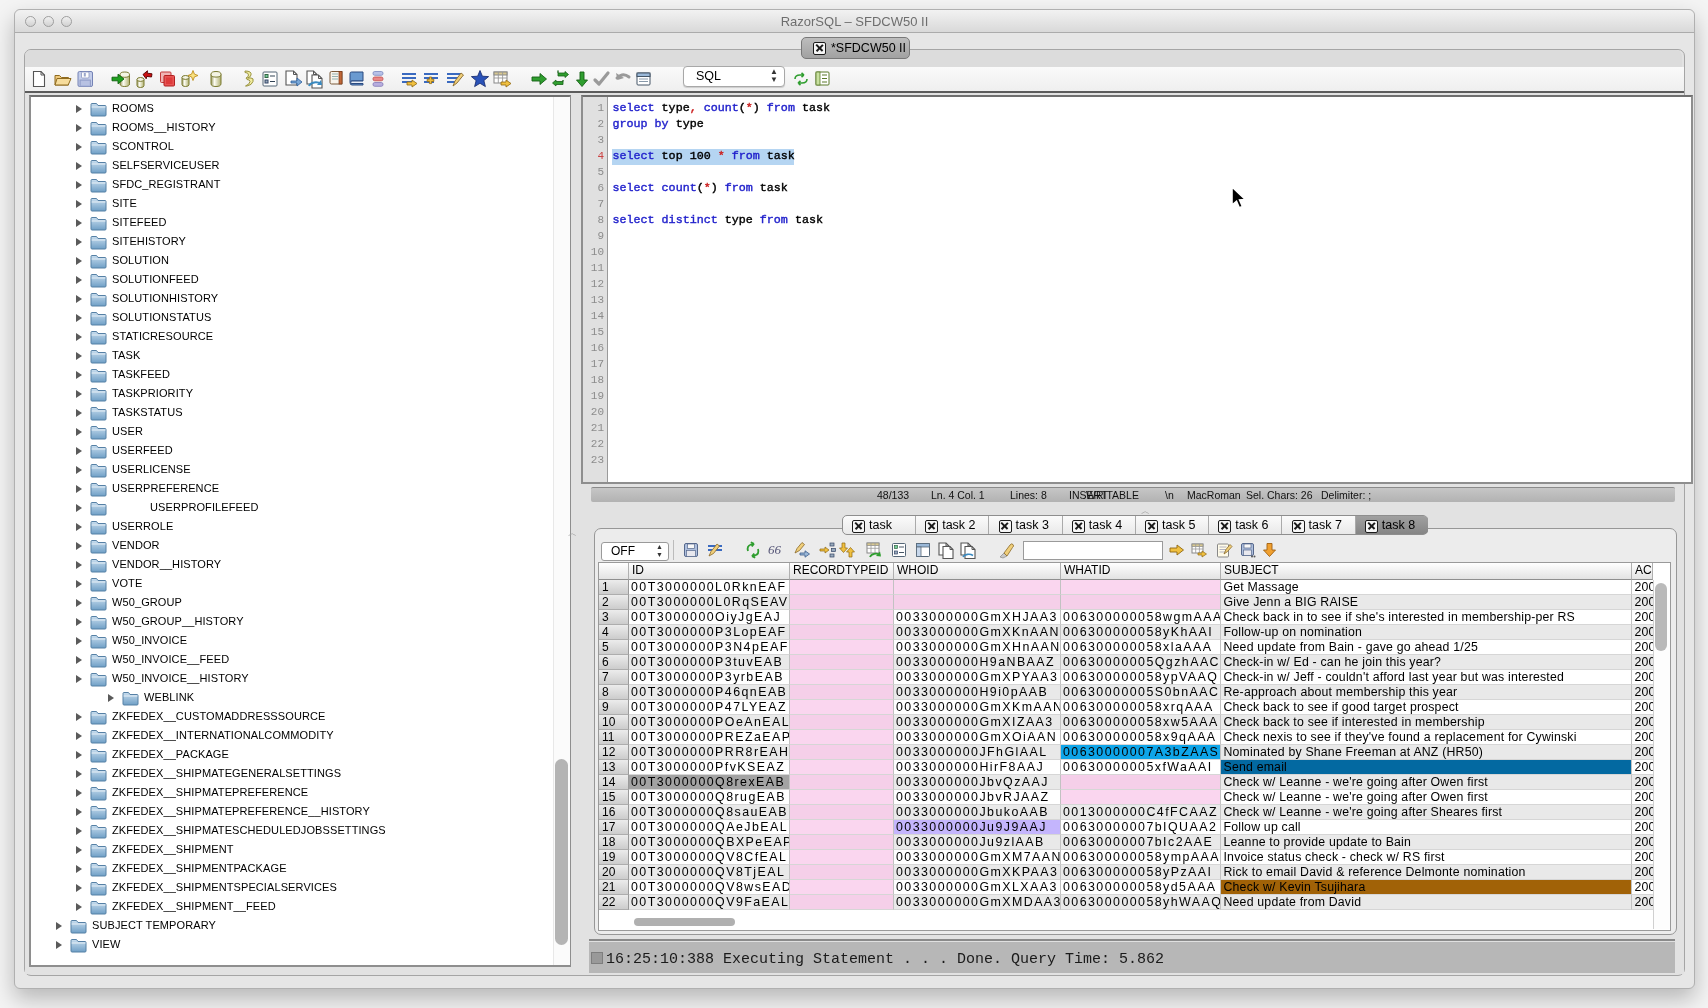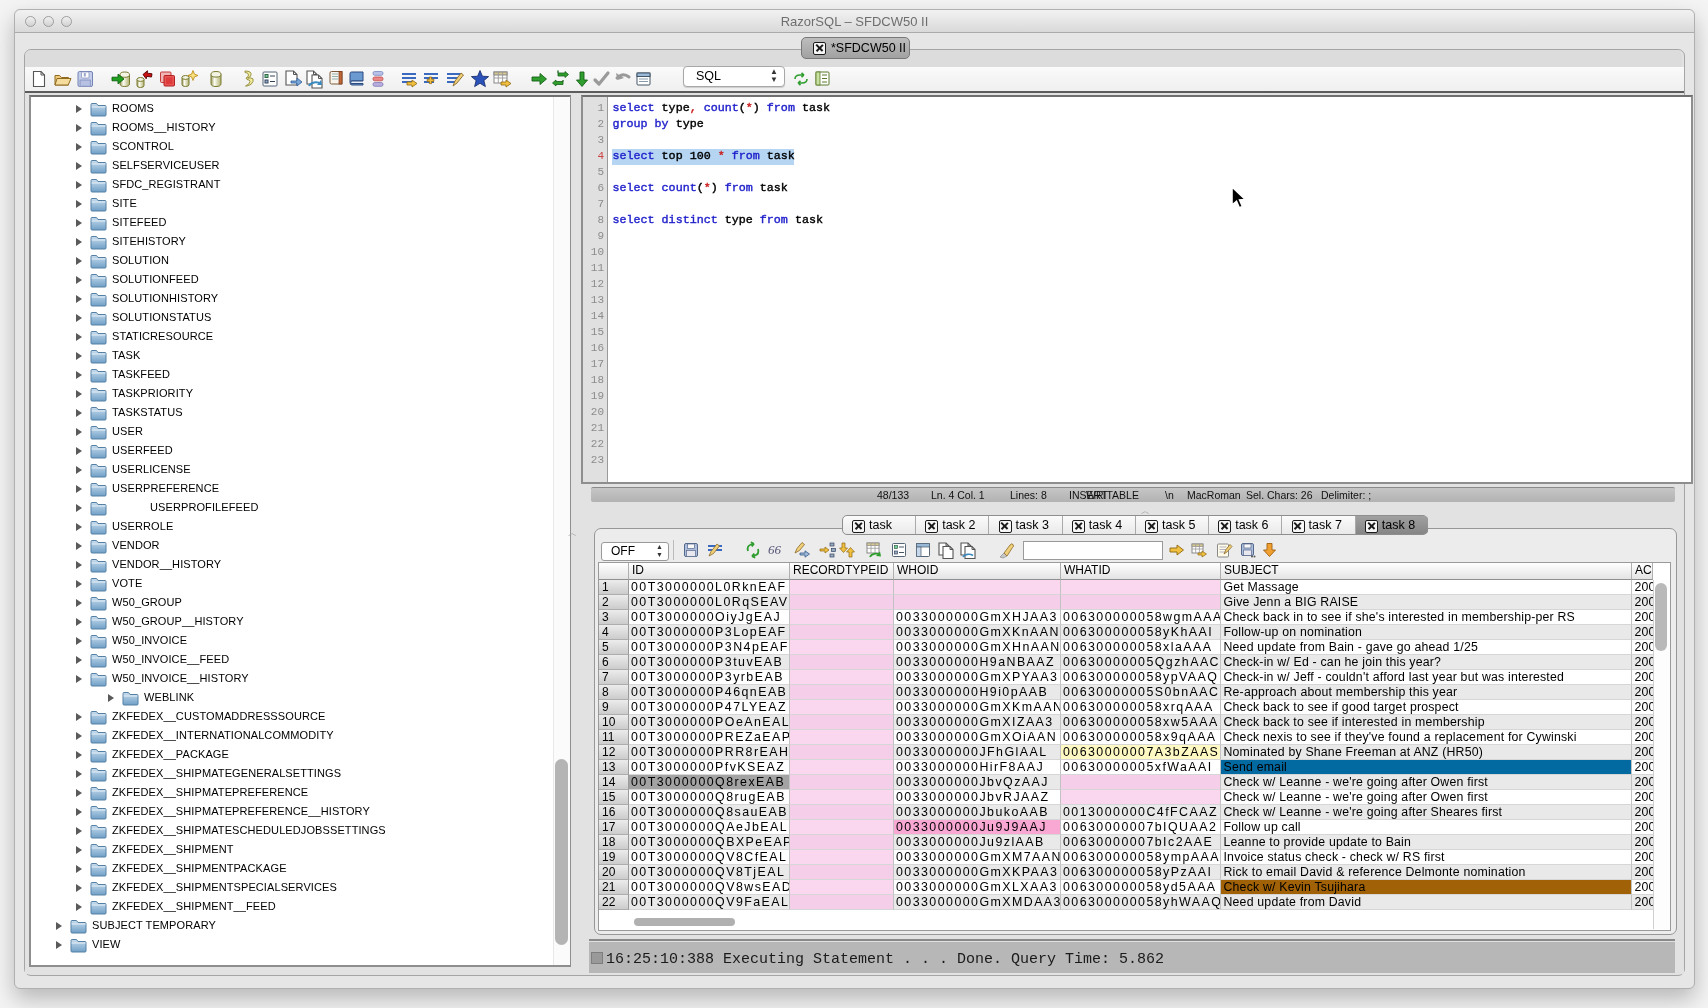--- a/index.html
+++ b/index.html
@@ -1139,21 +1139,21 @@
 <div class="cell idc" style="left:30px;top:167px;width:161px;background:#ffffff;">00T3000000PREZaEAP</div>
 <div class="cell" style="left:191px;top:167px;width:104px;background:#fad6ef;"></div>
 <div class="cell idc" style="left:295px;top:167px;width:167px;background:#ffffff;">0033000000GmXOiAAN</div>
 <div class="cell idc" style="left:462px;top:167px;width:160px;background:#ffffff;">006300000058x9qAAA</div>
 <div class="cell" style="left:622px;top:167px;width:411px;background:#ffffff;">Check nexis to see if they've found a replacement for Cywinski</div>
 <div class="cell" style="left:1033px;top:167px;width:21px;background:#ffffff;border-right:none;">200</div>
 <div class="rh" style="top:182px;">12</div>
 <div class="cell idc" style="left:30px;top:182px;width:161px;background:#e9e9e9;">00T3000000PRR8rEAH</div>
 <div class="cell" style="left:191px;top:182px;width:104px;background:#f5cfe9;"></div>
 <div class="cell idc" style="left:295px;top:182px;width:167px;background:#e9e9e9;">0033000000JFhGlAAL</div>
-<div class="cell idc" style="left:462px;top:182px;width:160px;background:#fef9c3;">00630000007A3bZAAS</div>
+<div class="cell idc" style="left:462px;top:182px;width:160px;background:#0ea5e9;">00630000007A3bZAAS</div>
 <div class="cell" style="left:622px;top:182px;width:411px;background:#e9e9e9;">Nominated by Shane Freeman at ANZ (HR50)</div>
 <div class="cell" style="left:1033px;top:182px;width:21px;background:#e9e9e9;border-right:none;">200</div>
 <div class="rh" style="top:197px;">13</div>
 <div class="cell idc" style="left:30px;top:197px;width:161px;background:#ffffff;">00T3000000PfvKSEAZ</div>
 <div class="cell" style="left:191px;top:197px;width:104px;background:#fad6ef;"></div>
 <div class="cell idc" style="left:295px;top:197px;width:167px;background:#ffffff;">0033000000HirF8AAJ</div>
 <div class="cell idc" style="left:462px;top:197px;width:160px;background:#ffffff;">00630000005xfWaAAI</div>
 <div class="cell" style="left:622px;top:197px;width:411px;background:#0369a1;">Send email</div>
 <div class="cell" style="left:1033px;top:197px;width:21px;background:#ffffff;border-right:none;">200</div>
 <div class="rh" style="top:212px;">14</div>
@@ -1173,21 +1173,21 @@
 <div class="rh" style="top:242px;">16</div>
 <div class="cell idc" style="left:30px;top:242px;width:161px;background:#e9e9e9;">00T3000000Q8sauEAB</div>
 <div class="cell" style="left:191px;top:242px;width:104px;background:#f5cfe9;"></div>
 <div class="cell idc" style="left:295px;top:242px;width:167px;background:#e9e9e9;">0033000000JbukoAAB</div>
 <div class="cell idc" style="left:462px;top:242px;width:160px;background:#e9e9e9;">0013000000C4fFCAAZ</div>
 <div class="cell" style="left:622px;top:242px;width:411px;background:#e9e9e9;">Check w/ Leanne - we're going after Sheares first</div>
 <div class="cell" style="left:1033px;top:242px;width:21px;background:#e9e9e9;border-right:none;">200</div>
 <div class="rh" style="top:257px;">17</div>
 <div class="cell idc" style="left:30px;top:257px;width:161px;background:#ffffff;">00T3000000QAeJbEAL</div>
 <div class="cell" style="left:191px;top:257px;width:104px;background:#fad6ef;"></div>
-<div class="cell idc" style="left:295px;top:257px;width:167px;background:#f9a8d4;">0033000000Ju9J9AAJ</div>
+<div class="cell idc" style="left:295px;top:257px;width:167px;background:#c4b5fd;">0033000000Ju9J9AAJ</div>
 <div class="cell idc" style="left:462px;top:257px;width:160px;background:#ffffff;">00630000007bIQUAA2</div>
 <div class="cell" style="left:622px;top:257px;width:411px;background:#ffffff;">Follow up call</div>
 <div class="cell" style="left:1033px;top:257px;width:21px;background:#ffffff;border-right:none;">200</div>
 <div class="rh" style="top:272px;">18</div>
 <div class="cell idc" style="left:30px;top:272px;width:161px;background:#e9e9e9;">00T3000000QBXPeEAP</div>
 <div class="cell" style="left:191px;top:272px;width:104px;background:#f5cfe9;"></div>
 <div class="cell idc" style="left:295px;top:272px;width:167px;background:#e9e9e9;">0033000000Ju9zlAAB</div>
 <div class="cell idc" style="left:462px;top:272px;width:160px;background:#e9e9e9;">00630000007bIc2AAE</div>
 <div class="cell" style="left:622px;top:272px;width:411px;background:#e9e9e9;">Leanne to provide update to Bain</div>
 <div class="cell" style="left:1033px;top:272px;width:21px;background:#e9e9e9;border-right:none;">200</div>

